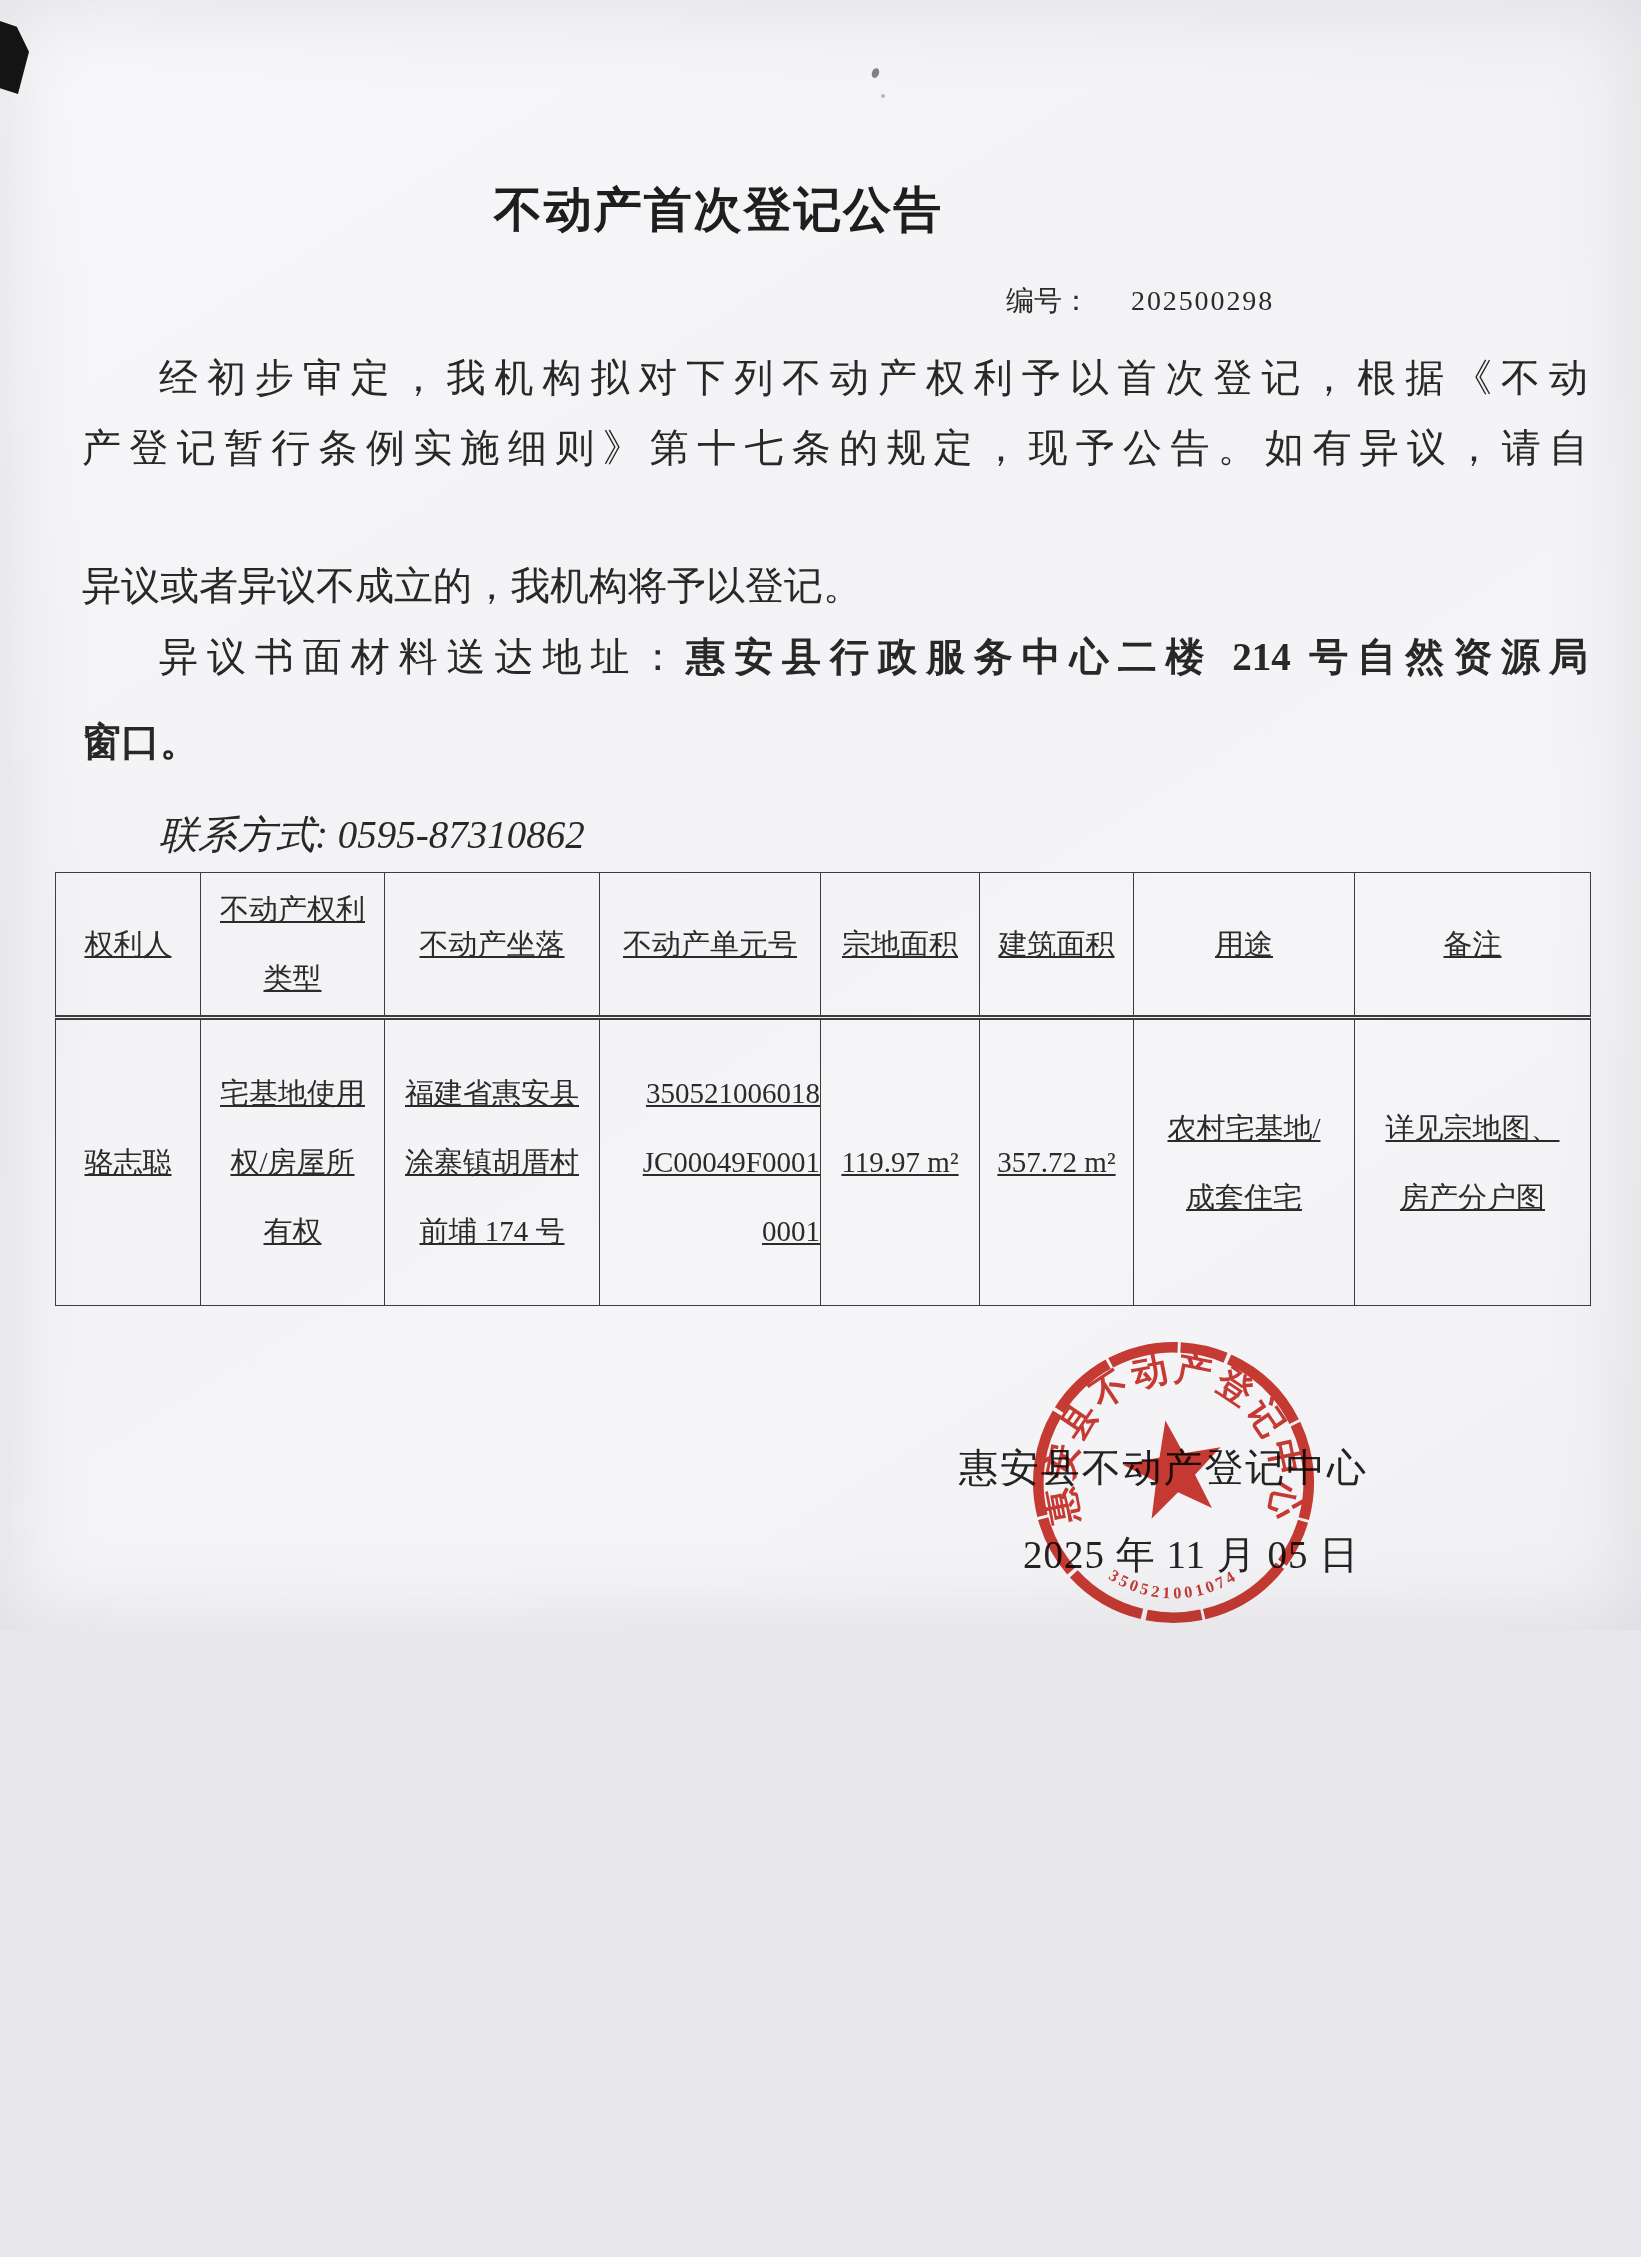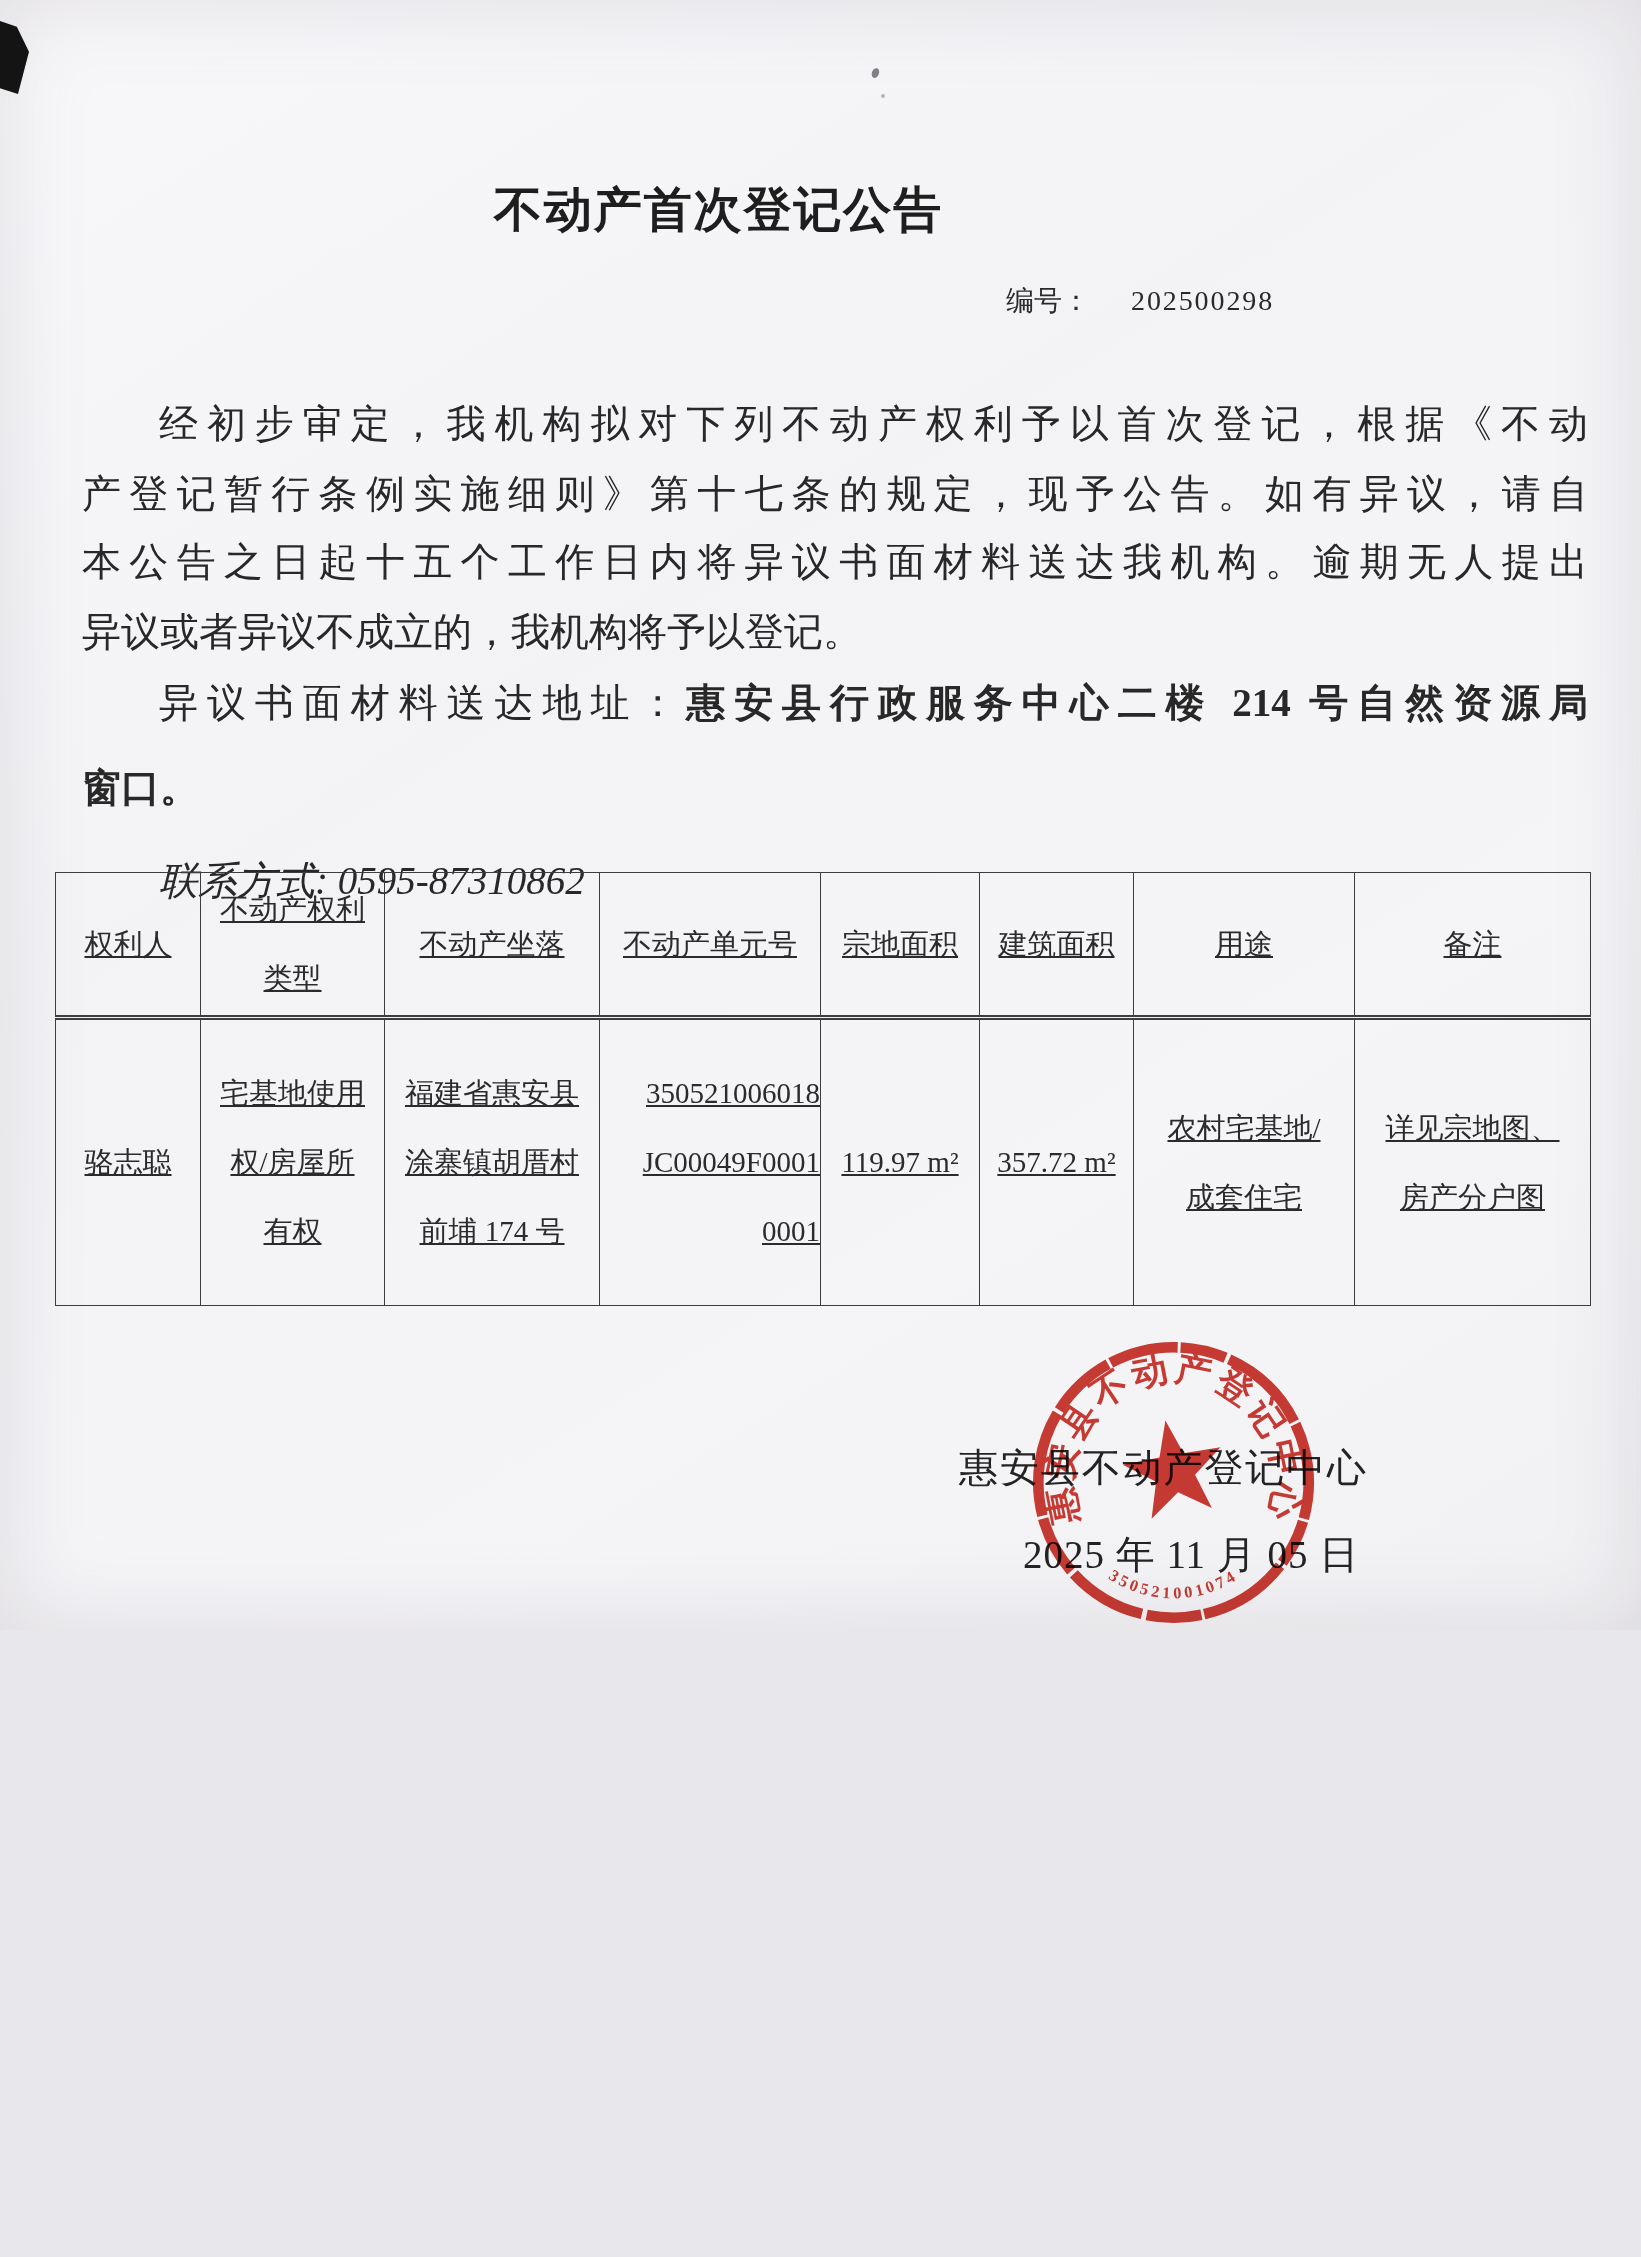--- a/index.html
+++ b/index.html
@@ -27,21 +27,21 @@
 
   .title{
     position:absolute;left:494px;top:178px;margin:0;
     font-size:48px;font-weight:bold;letter-spacing:1.9px;color:#1e1e1e;
   }
   .docnum{position:absolute;left:1006px;top:282px;font-size:28px;color:#2a2a2a;}
   .docnum .numval{margin-left:41px;letter-spacing:1.9px;}
 
   .bodyline{
     position:absolute;left:82px;width:1506px;
-    font-size:39px;line-height:1.18;color:#282828;white-space:nowrap;margin-top:46px;
+    font-size:39px;line-height:1.18;color:#282828;white-space:nowrap;
   }
   .just{white-space:normal;text-align:justify;text-align-last:justify;}
   .indent{text-indent:77px;}
   .l1{top:355px;} .l2{top:425px;} .l3{top:493px;} .l4{top:563px;}
   .l5{top:634px;} .l6{top:719px;} .l7{top:812px;font-style:italic;}
   .bold{font-weight:bold;}
 
   table.regtable{
     position:absolute;left:55px;top:872px;width:1535px;height:434px;
     border-collapse:collapse;table-layout:fixed;
@@ -83,21 +83,20 @@
   <div class="art art-speck2"></div>
 
   <h1 class="title">不动产首次登记公告</h1>
 
   <div class="docnum">
     <span>编号：</span><span class="numval">202500298</span>
   </div>
 
   <div class="bodyline l1 indent just">经初步审定，我机构拟对下列不动产权利予以首次登记，根据《不动</div>
   <div class="bodyline l2 just">产登记暂行条例实施细则》第十七条的规定，现予公告。如有异议，请自</div>
-  <div class="bodyline l3 just">本公告之日起十五个工作日内将异议书面材料送达我机构。逾期无人提出</div>
   <div class="bodyline l4">异议或者异议不成立的，我机构将予以登记。</div>
 
   <div class="bodyline l5 indent just">
     <span>异议书面材料送达地址：</span><span class="bold">惠安县行政服务中心二楼 214 号自然资源局</span>
   </div>
   <div class="bodyline l6 bold">窗口。</div>
 
   <div class="bodyline l7 indent">
     <span>联系方式: </span><span>0595-87310862</span>
   </div>

